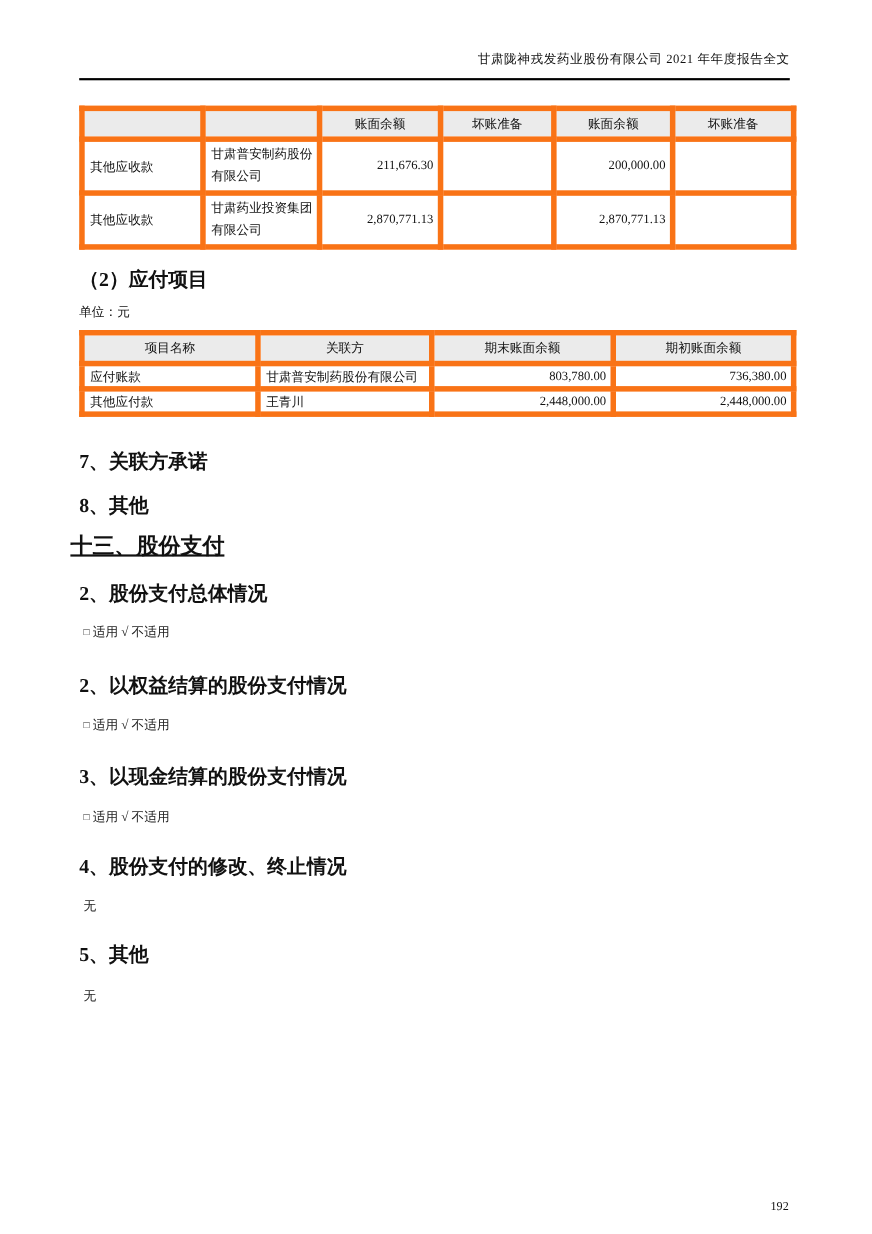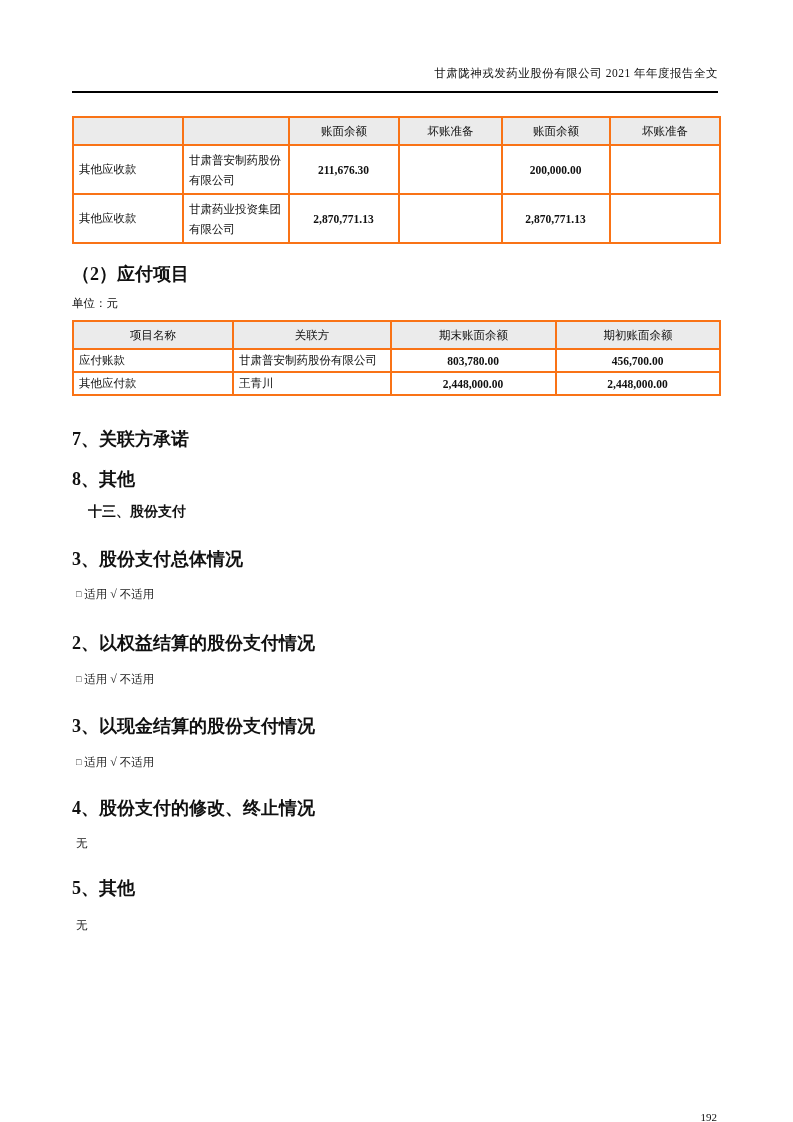--- a/index.html
+++ b/index.html
@@ -7,21 +7,21 @@
   #page {
     position: relative;
     width: 793px;
     height: 1122px;
     margin: 0 auto;
     background: #ffffff;
     font-family: "Liberation Serif", "DejaVu Serif", serif;
     color: #111111;
     overflow: hidden;
   }
-  .abs { position: absolute; margin-top: 20px; }
+  .abs { position: absolute; }
 
   
   .page-header {
     left: 72px;
     right: 75px;
     top: 46px;
     text-align: right;
     font-size: 11.5px;
     letter-spacing: 0.5px;
     padding-bottom: 10px;
@@ -29,51 +29,52 @@
   }
 
   
   table {
     border-collapse: collapse;
     table-layout: fixed;
     font-size: 11.5px;
     color: #111111;
   }
   th, td {
-    border: 2px solid #f97316;
+    border: 5px solid #f97316;
     vertical-align: middle;
     overflow: hidden;
   }
   th {
     background: #ebebeb;
     font-weight: normal;
     text-align: center;
     height: 28px;
   }
   td { background: #ffffff; }
   .cell-left  { text-align: left;  padding-left: 5px; padding-right: 3px; }
-  .cell-right { text-align: center; padding-right: 4px; padding-left: 3px; font-weight: bold; }
+  .cell-right { text-align: right; padding-right: 4px; padding-left: 3px; }
   .wrap { word-break: break-all; line-height: 20px; }
 
   #receivables-table { left: 72px; top: 96px; width: 647px; }
   #receivables-table td { height: 49px; }
 
   #payables-table { left: 72px; top: 300px; width: 647px; }
   #payables-table td { height: 23px; }
 
   
   .h-sub {
     font-size: 18px;
     font-weight: bold;
     left: 72px;
   }
   .h-chapter {
-    font-size: 14px;
+    font-size: 20px;
     font-weight: bold;
-    left: 88px;
+    left: 64px;
+    text-decoration: underline;
   }
   .t-line {
     font-size: 11.5px;
     left: 76px;
     color: #222222;
   }
   .unit-line {
     left: 72px;
     right: 75px;
     text-align: left;
@@ -153,36 +154,36 @@
         <th>关联方</th>
         <th>期末账面余额</th>
         <th>期初账面余额</th>
       </tr>
     </thead>
     <tbody>
       <tr>
         <td class="cell-left">应付账款</td>
         <td class="cell-left">甘肃普安制药股份有限公司</td>
         <td class="cell-right">803,780.00</td>
-        <td class="cell-right">456,700.00</td>
+        <td class="cell-right">736,380.00</td>
       </tr>
       <tr>
         <td class="cell-left">其他应付款</td>
         <td class="cell-left">王青川</td>
         <td class="cell-right">2,448,000.00</td>
         <td class="cell-right">2,448,000.00</td>
       </tr>
     </tbody>
   </table>
 
   <div class="abs h-sub" style="top:407px">7、关联方承诺</div>
   <div class="abs h-sub" style="top:447px">8、其他</div>
   <div class="abs h-chapter" style="top:483px">十三、股份支付</div>
 
-  <div class="abs h-sub" style="top:527px">3、股份支付总体情况</div>
+  <div class="abs h-sub" style="top:527px">2、股份支付总体情况</div>
   <div class="abs t-line" style="top:567px">
     <span class="checkbox-icon">□</span>
     <span>适用</span>
     <span class="check-icon">√</span>
     <span>不适用</span>
   </div>
 
   <div class="abs h-sub" style="top:611px">2、以权益结算的股份支付情况</div>
   <div class="abs t-line" style="top:652px">
     <span class="checkbox-icon">□</span>

